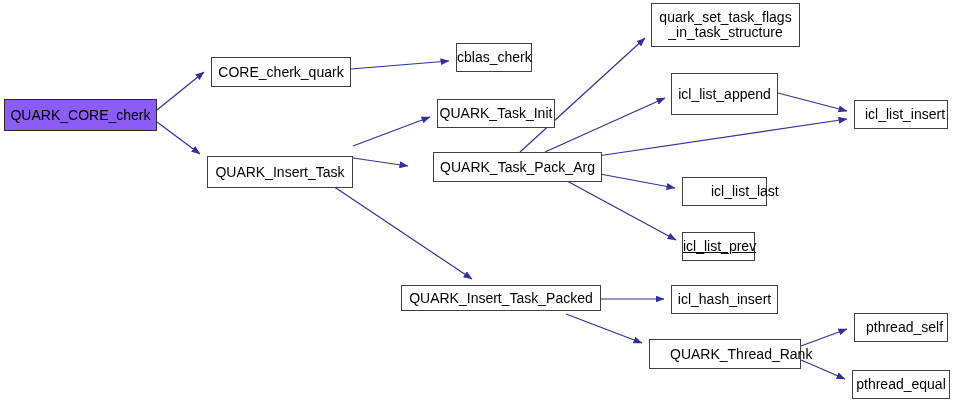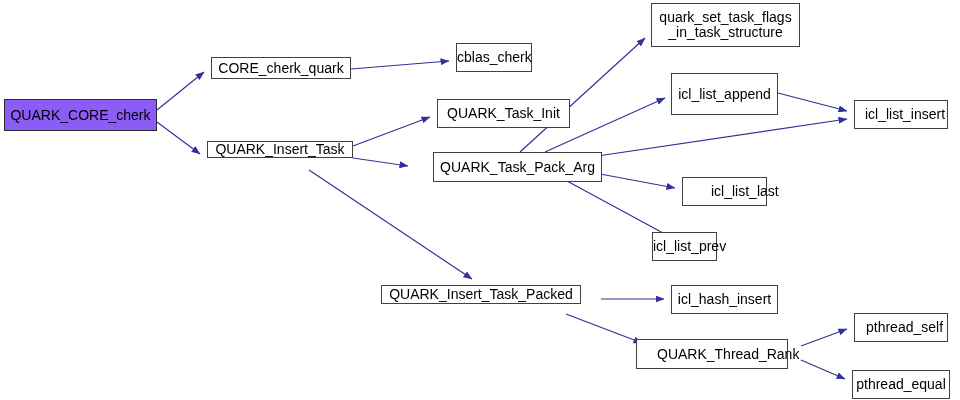--- a/index.html
+++ b/index.html
@@ -69,30 +69,30 @@
       <path d="M584,171 L675,188" stroke="#31319c" stroke-width="1.2" fill="none" marker-end="url(#arrowhead)"></path>
       <path d="M567,181 L676,240" stroke="#31319c" stroke-width="1.2" fill="none" marker-end="url(#arrowhead)"></path>
       <path d="M778,93 L847,111" stroke="#31319c" stroke-width="1.2" fill="none" marker-end="url(#arrowhead)"></path>
       <path d="M601,299 L664,299" stroke="#31319c" stroke-width="1.2" fill="none" marker-end="url(#arrowhead)"></path>
       <path d="M566,314 L642,343" stroke="#31319c" stroke-width="1.2" fill="none" marker-end="url(#arrowhead)"></path>
       <path d="M801,346 L847,329" stroke="#31319c" stroke-width="1.2" fill="none" marker-end="url(#arrowhead)"></path>
       <path d="M801,360 L845,379" stroke="#31319c" stroke-width="1.2" fill="none" marker-end="url(#arrowhead)"></path>
     </svg>
   <div id="node-layer">
       <div class="node root" style="left: 4px; top: 99px; width: 153px; height: 32px;"><span class="node-label">QUARK_CORE_cherk</span></div>
-      <div class="node" style="left: 211px; top: 57px; width: 140px; height: 22px;"><span class="node-label">CORE_cherk_quark</span></div>
-      <div class="node" style="left: 207px; top: 141px; width: 146px; height: 17px;"><span class="node-label">QUARK_Insert_Task</span></div>
+      <div class="node" style="left: 211px; top: 57px; width: 140px; height: 30px;"><span class="node-label">CORE_cherk_quark</span></div>
+      <div class="node" style="left: 207px; top: 156px; width: 146px; height: 32px;"><span class="node-label">QUARK_Insert_Task</span></div>
       <div class="node" style="left: 456px; top: 43px; width: 76px; height: 29px;"><span class="node-label">cblas_cherk</span></div>
-      <div class="node" style="left: 437px; top: 99px; width: 133px; height: 29px;"><span class="node-label">QUARK_Task_Init</span></div>
+      <div class="node" style="left: 437px; top: 99px; width: 118px; height: 29px;"><span class="node-label">QUARK_Task_Init</span></div>
       <div class="node" style="left: 415px; top: 152px; width: 169px; height: 30px; margin-left: 18px;"><span class="node-label">QUARK_Task_Pack_Arg</span></div>
       <div class="node" style="left: 651px; top: 3px; width: 149px; height: 44px;"><span class="node-label">quark_set_task_flags
 _in_task_structure</span></div>
       <div class="node" style="left: 671px; top: 73px; width: 107px; height: 42px;"><span class="node-label">icl_list_append</span></div>
       <div class="node" style="left: 854px; top: 100px; width: 94px; height: 29px; padding-left: 8px;"><span class="node-label">icl_list_insert</span></div>
       <div class="node" style="left: 682px; top: 177px; width: 85px; height: 29px; padding-left: 28px;"><span class="node-label">icl_list_last</span></div>
-      <div class="node" style="left: 652px; top: 232px; width: 65px; height: 29px;"><span class="node-label">icl_list_prev</span></div>
-      <div class="node" style="left: 381px; top: 285px; width: 200px; height: 19px;"><span class="node-label">QUARK_Insert_Task_Packed</span></div>
+      <div class="node" style="left: 682px; top: 232px; width: 73px; height: 29px; text-decoration: underline;"><span class="node-label">icl_list_prev</span></div>
+      <div class="node" style="left: 401px; top: 285px; width: 200px; height: 26px;"><span class="node-label">QUARK_Insert_Task_Packed</span></div>
       <div class="node" style="left: 671px; top: 285px; width: 107px; height: 29px;"><span class="node-label">icl_hash_insert</span></div>
-      <div class="node" style="left: 636px; top: 339px; width: 152px; height: 30px; padding-left: 20px;"><span class="node-label">QUARK_Thread_Rank</span></div>
+      <div class="node" style="left: 649px; top: 339px; width: 152px; height: 30px; padding-left: 20px;"><span class="node-label">QUARK_Thread_Rank</span></div>
       <div class="node" style="left: 854px; top: 313px; width: 94px; height: 29px; padding-left: 7px;"><span class="node-label">pthread_self</span></div>
       <div class="node" style="left: 852px; top: 370px; width: 98px; height: 29px;"><span class="node-label">pthread_equal</span></div>
     </div>
 </div>
 
 </body></html>

